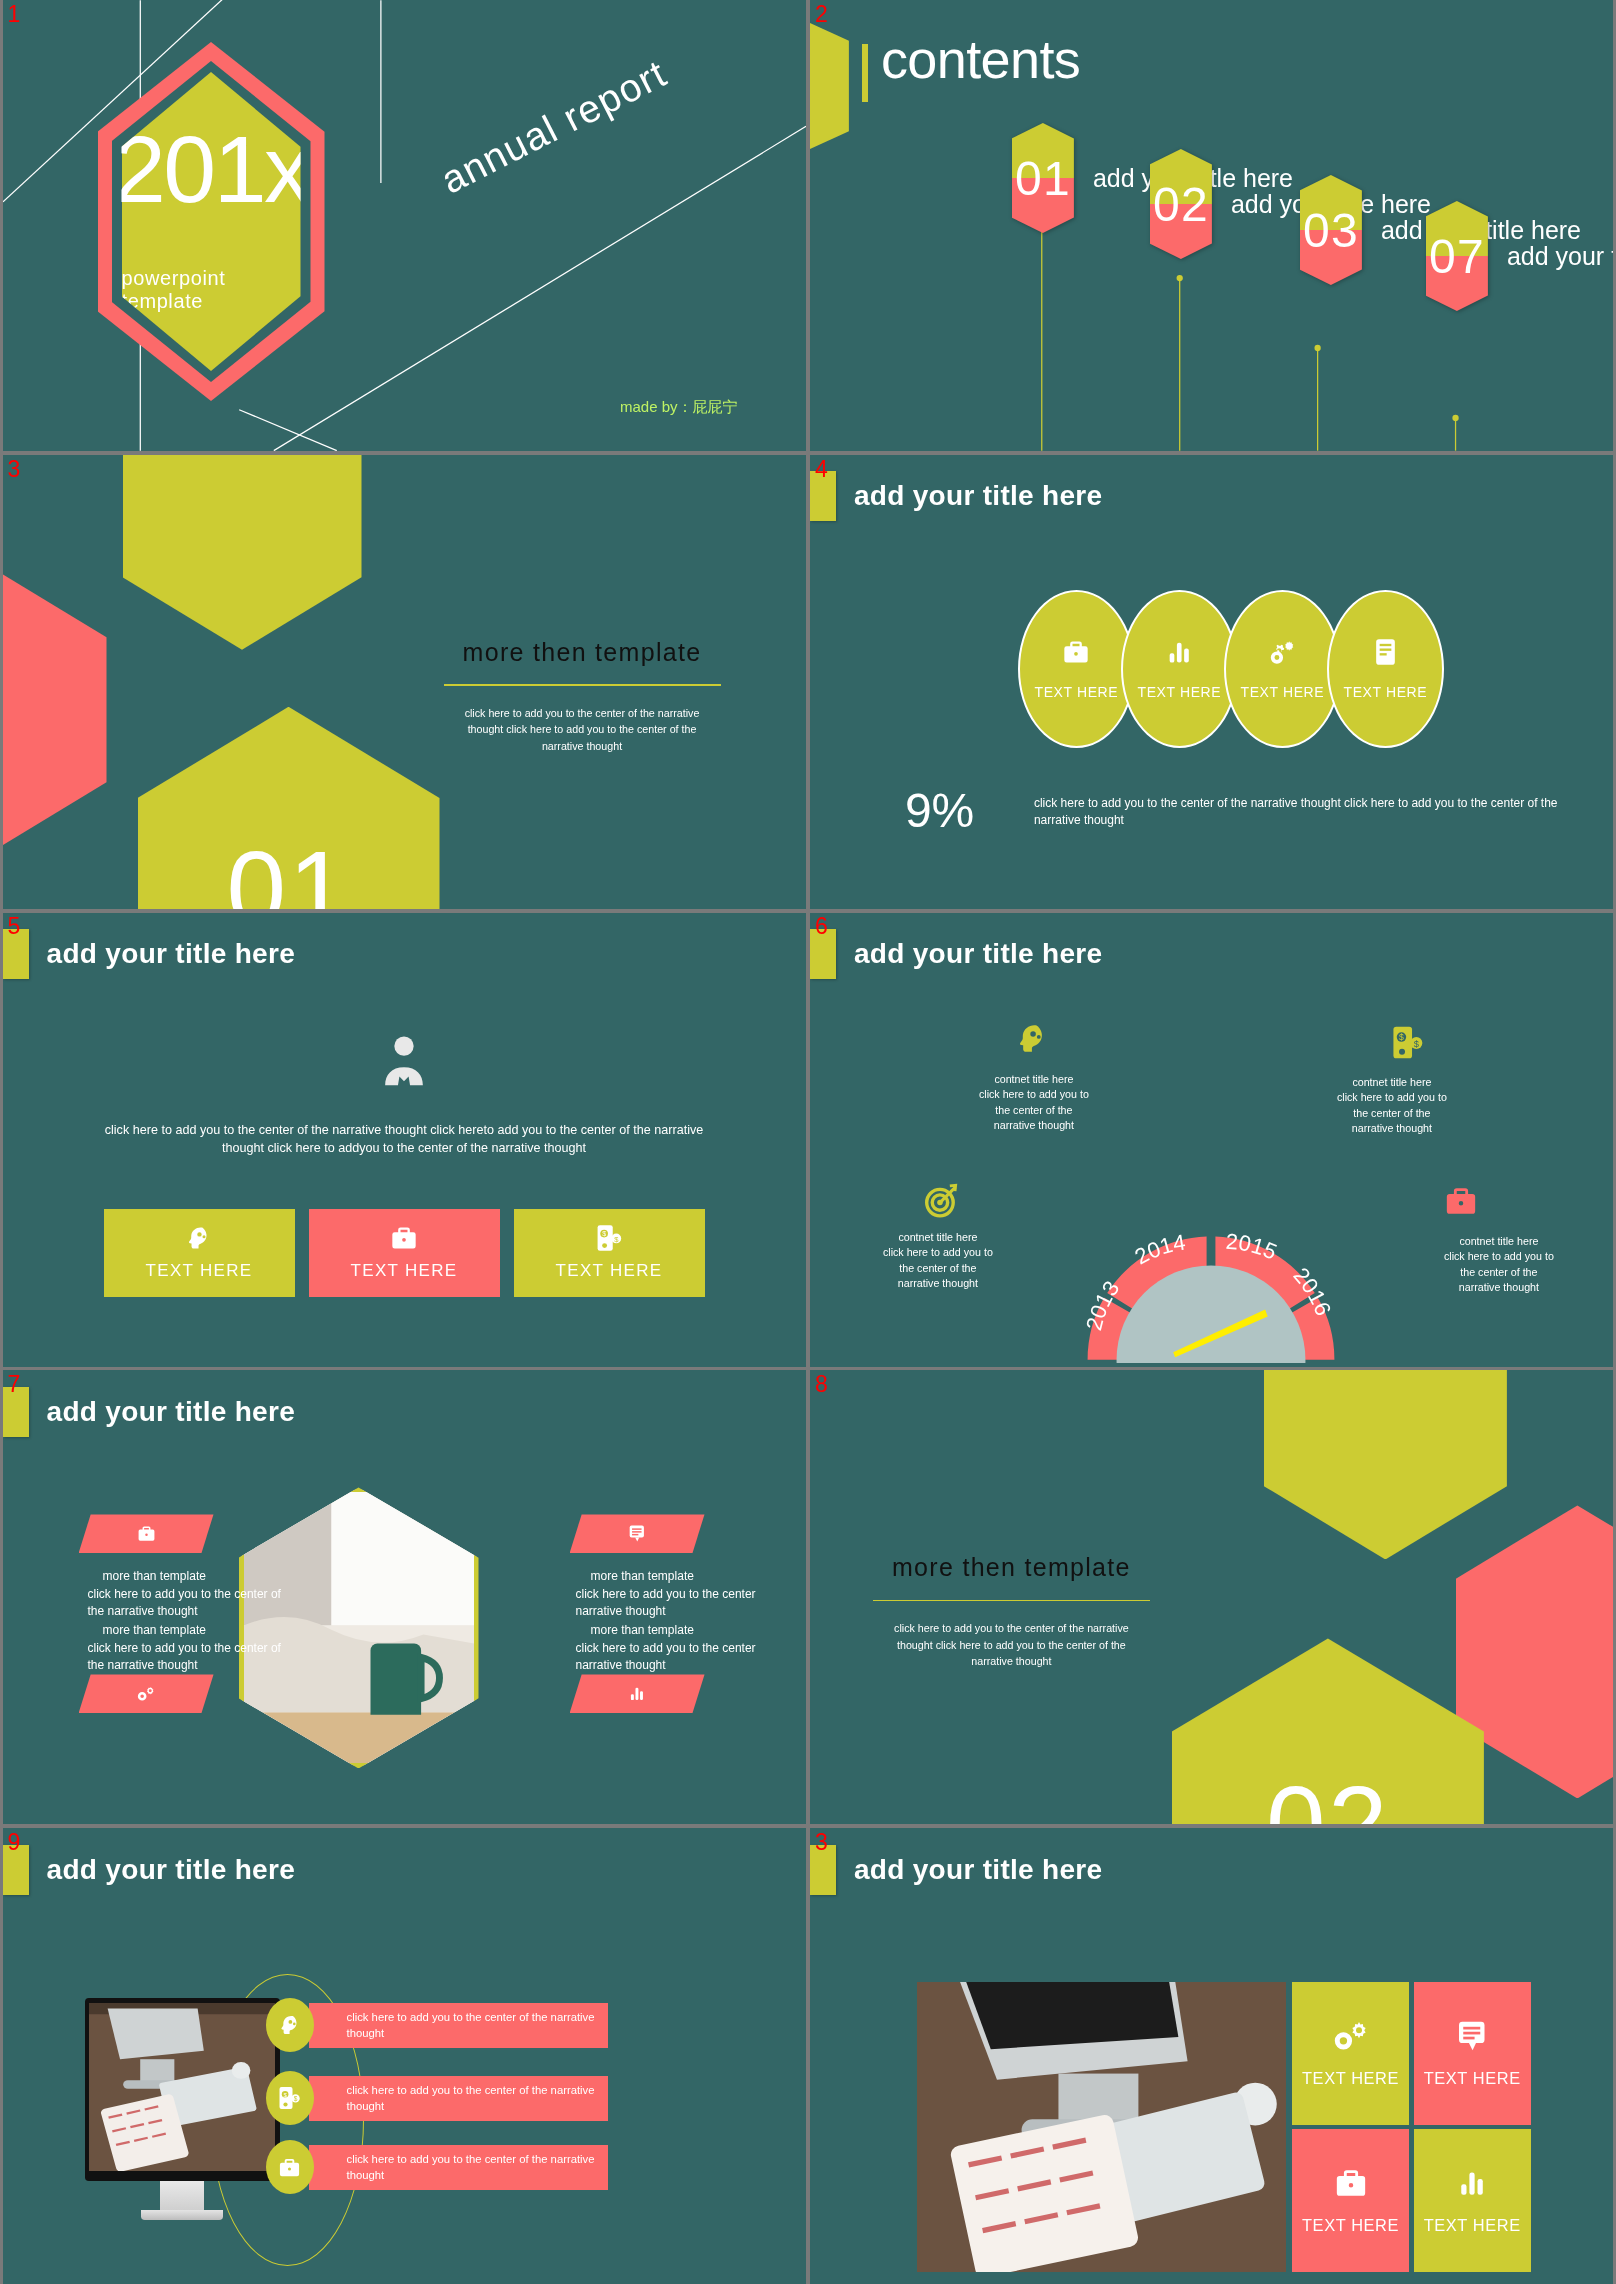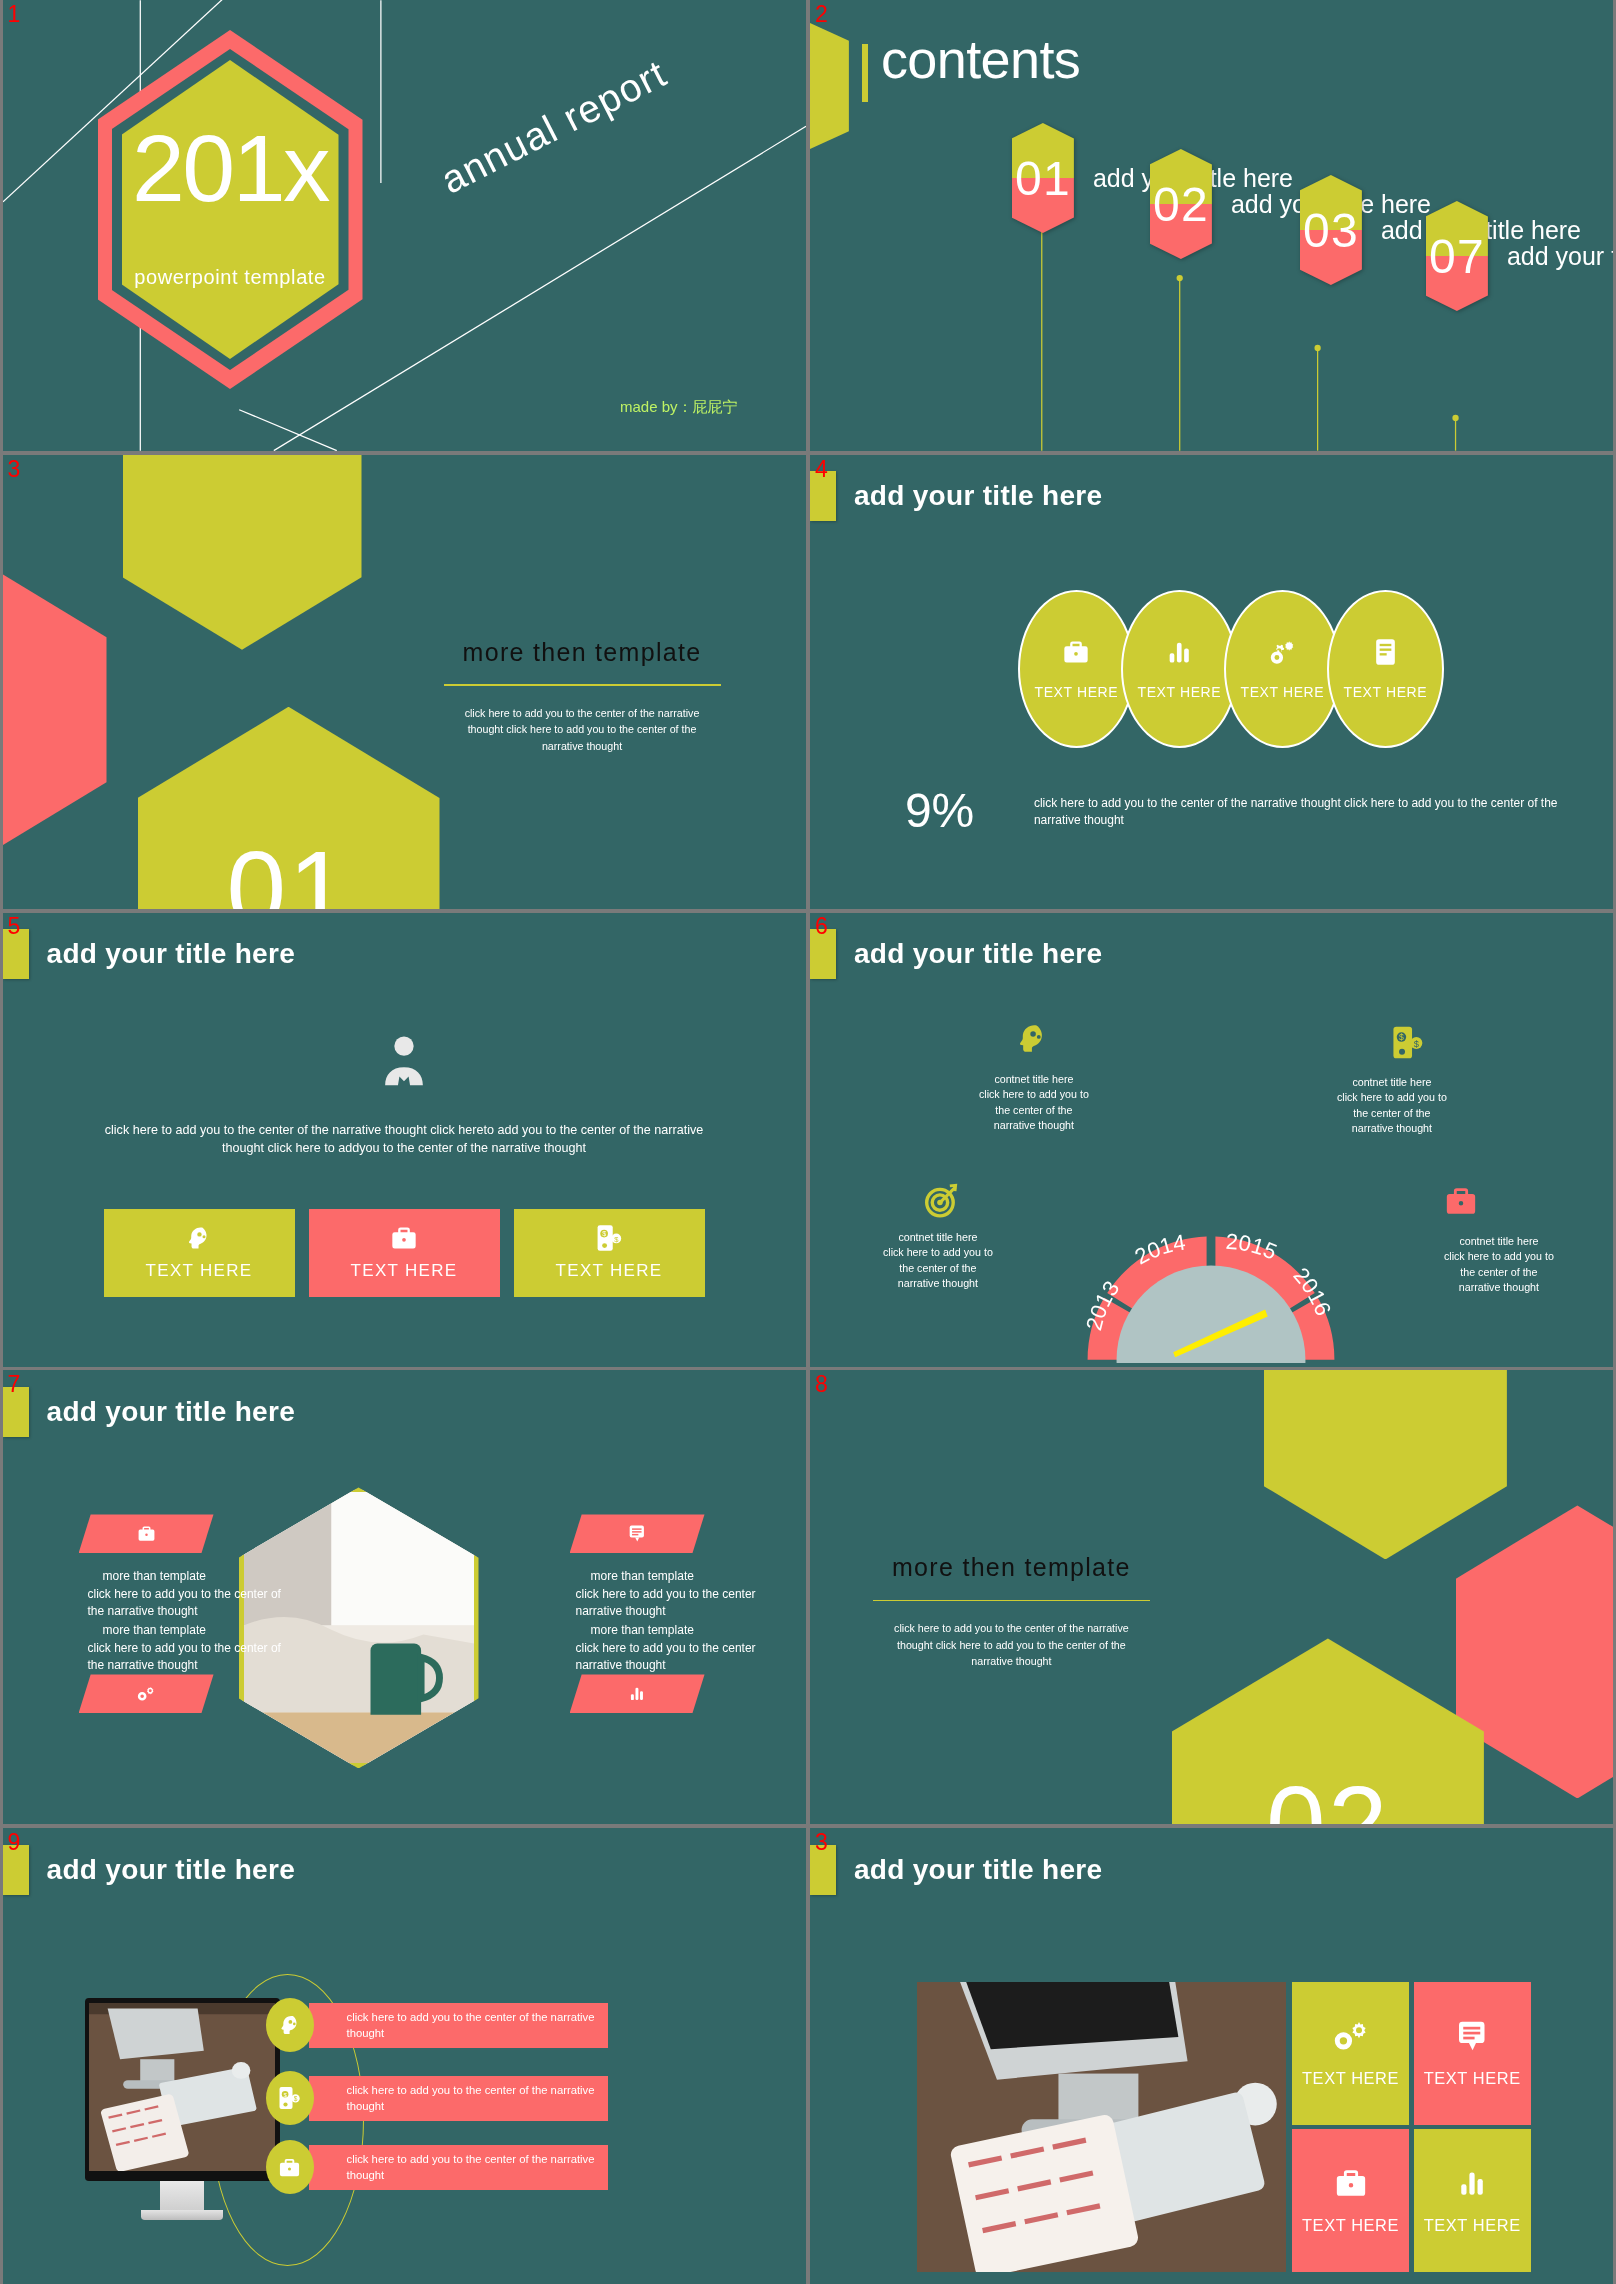--- a/index.html
+++ b/index.html
@@ -24,21 +24,21 @@
     color:#ff0000;font-size:23px;line-height:21.4px;
     font-family:"Liberation Sans",sans-serif;font-weight:400;
   }
   
   .hdr{position:absolute;left:0;top:16.4px;display:flex;align-items:center;z-index:20;}
   .hdr .tab{width:26.5px;height:50px;background:#cccc33;flex:none;box-shadow:1.3px 1.3px 2.5px rgba(0,0,0,.25);}
   .hdr .htitle{
     margin-left:17.6px;color:#ffffff;font-size:28px;font-weight:700;
     letter-spacing:0.3px;font-family:"Liberation Sans",sans-serif;white-space:nowrap;
   }
-  .hexwrap{position:absolute;left:95px;top:30px;width:265px;height:359px;}
+  .hexwrap{position:absolute;left:95px;top:42px;width:227px;height:359px;}
   .hex-outline{
     position:absolute;inset:0;background:#fc6a6a;
     clip-path:polygon(50% 0%,100% 25%,100% 75%,50% 100%,0% 75%,0% 25%);
   }
   .hex-inner{
     position:absolute;left:14px;top:19px;right:14px;bottom:19px;background:#336666;
     clip-path:polygon(50% 0%,100% 25%,100% 75%,50% 100%,0% 75%,0% 25%);
   }
   .hex-fill{
     position:absolute;left:24px;top:30px;right:24px;bottom:30px;background:#cccc33;

